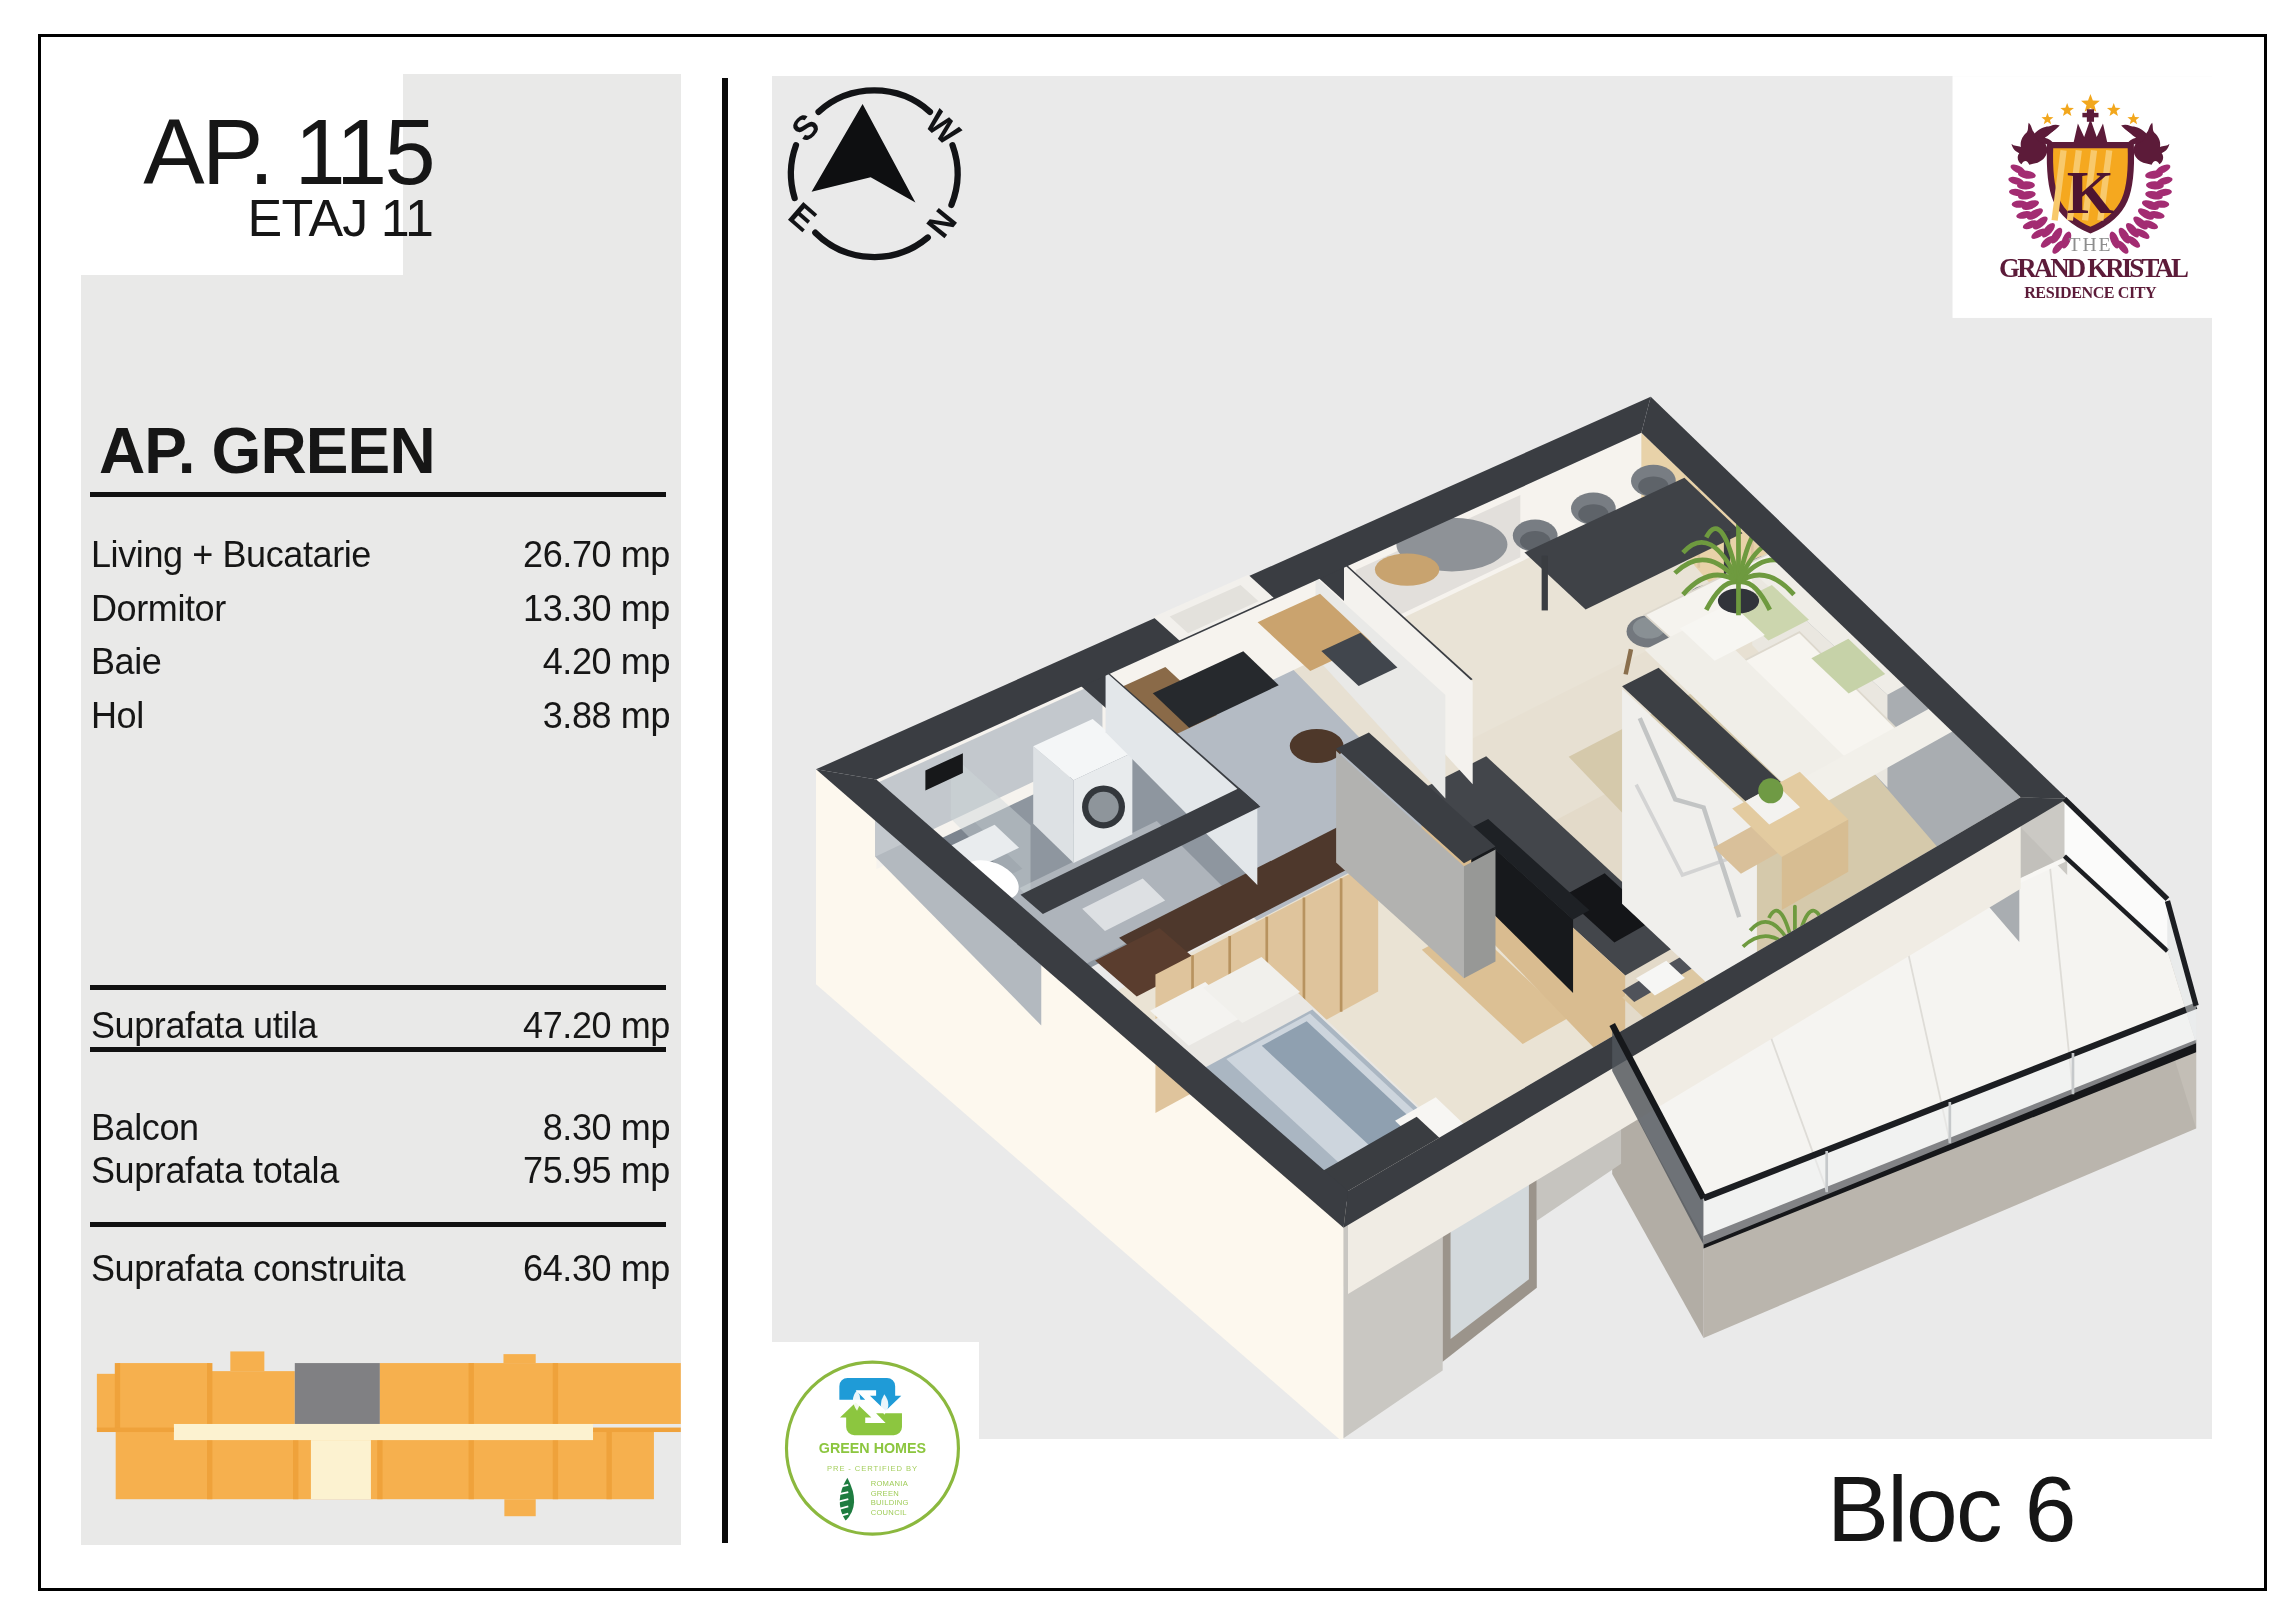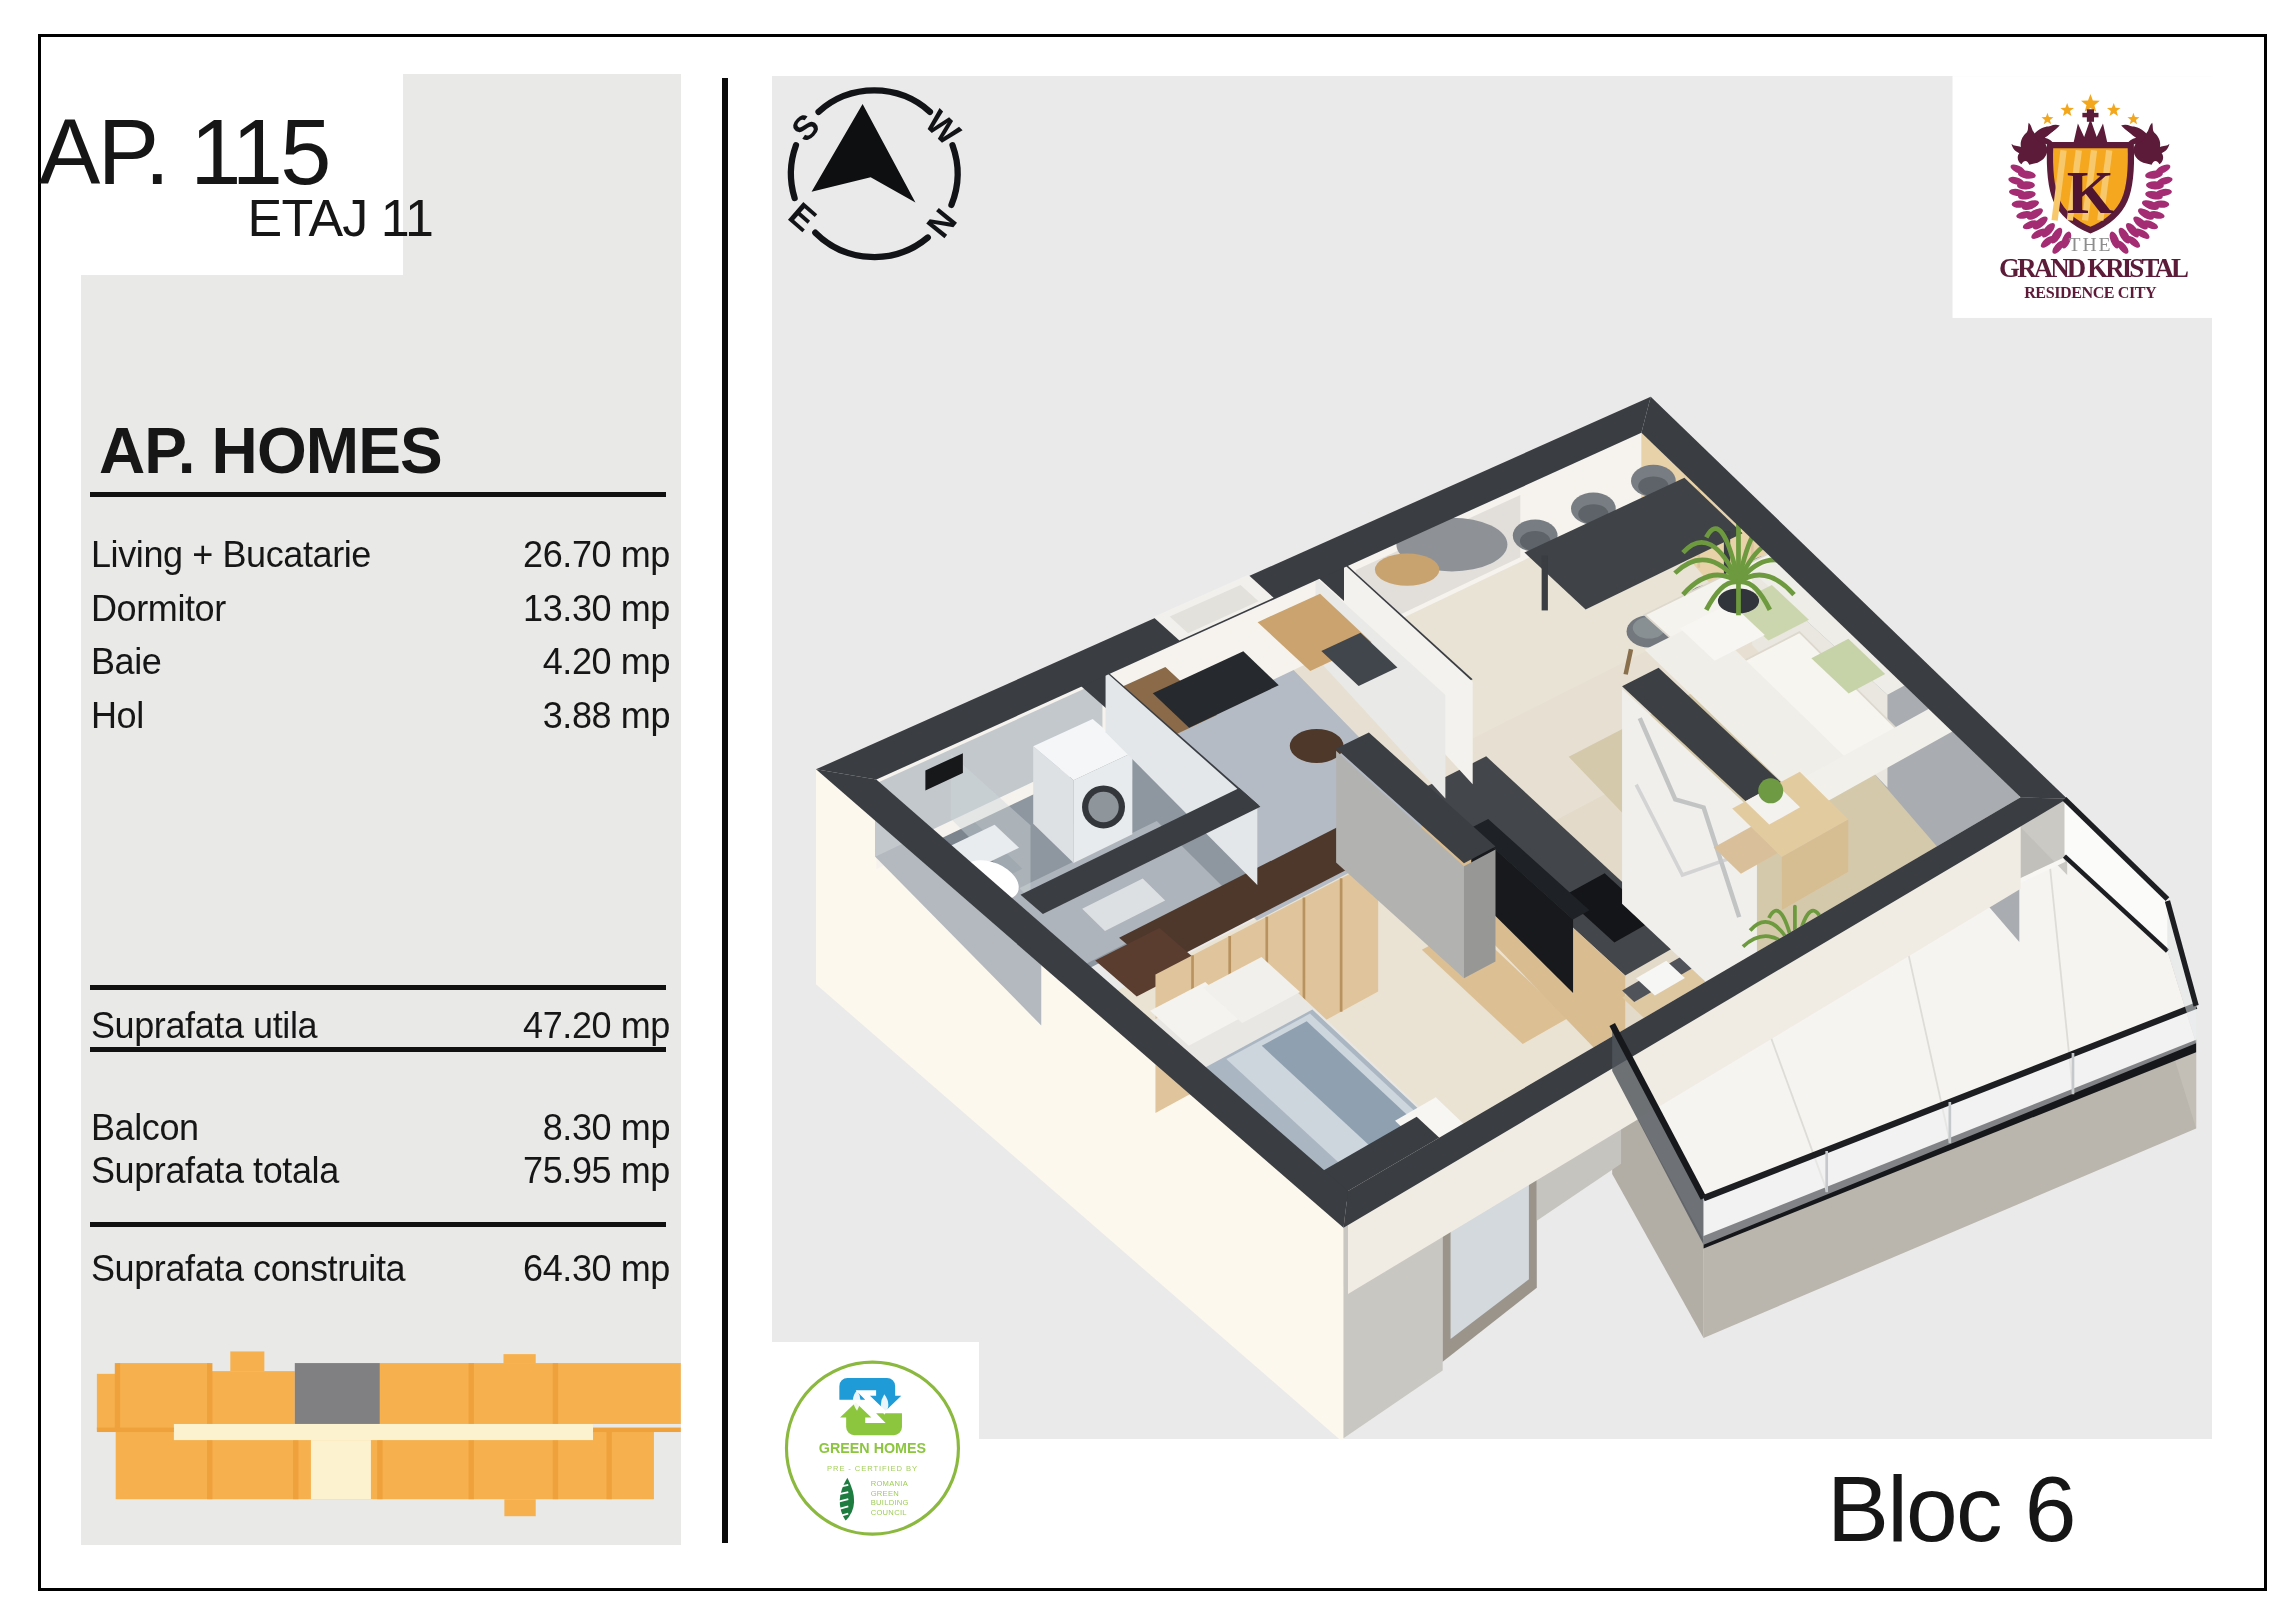--- a/index.html
+++ b/index.html
@@ -17,25 +17,25 @@
 <div class="abs" style="left:81px;top:74px;width:600px;height:1471px;background:#e9e9e8"></div>
 
 <div class="abs" style="left:79px;top:73px;width:324px;height:202px;background:#fff"></div>
 
 <div class="abs" style="left:772px;top:76px;width:1440px;height:1363px;background:#eaeaea"></div>
 
 <div class="abs" style="left:770px;top:1342px;width:209px;height:99px;background:#fff"></div>
 
 <div class="abs" style="left:722px;top:78px;width:6.3px;height:1465px;background:#0b0b0b"></div>
 
-<div class="abs" style="left:39px;top:100px;width:394px;text-align:left;font-size:92px;letter-spacing:-2.7px;white-space:nowrap">AP. 115</div>
+<div class="abs" style="left:39px;top:100px;width:394px;text-align:right;font-size:92px;letter-spacing:-2.7px;white-space:nowrap">AP. 115</div>
 
 <div class="abs" style="left:39px;top:188px;width:394px;text-align:right;font-size:52px;letter-spacing:-0.9px;white-space:nowrap">ETAJ 11</div>
 
-<div class="abs" style="left:99px;top:414px;font-size:64px;font-weight:bold;letter-spacing:-0.9px">AP. HOMES</div>
+<div class="abs" style="left:99px;top:414px;font-size:64px;font-weight:bold;letter-spacing:-0.9px">AP. GREEN</div>
 
 <div class="hr" style="top:492px"></div>
 
 <div class="row" style="top:534px">Living + Bucatarie<span class="v">26.70 mp</span></div>
 <div class="row" style="top:588px">Dormitor<span class="v">13.30 mp</span></div>
 <div class="row" style="top:641px">Baie<span class="v">4.20 mp</span></div>
 <div class="row" style="top:695px">Hol<span class="v">3.88 mp</span></div>
 
 <div class="hr" style="top:985px"></div>
 

